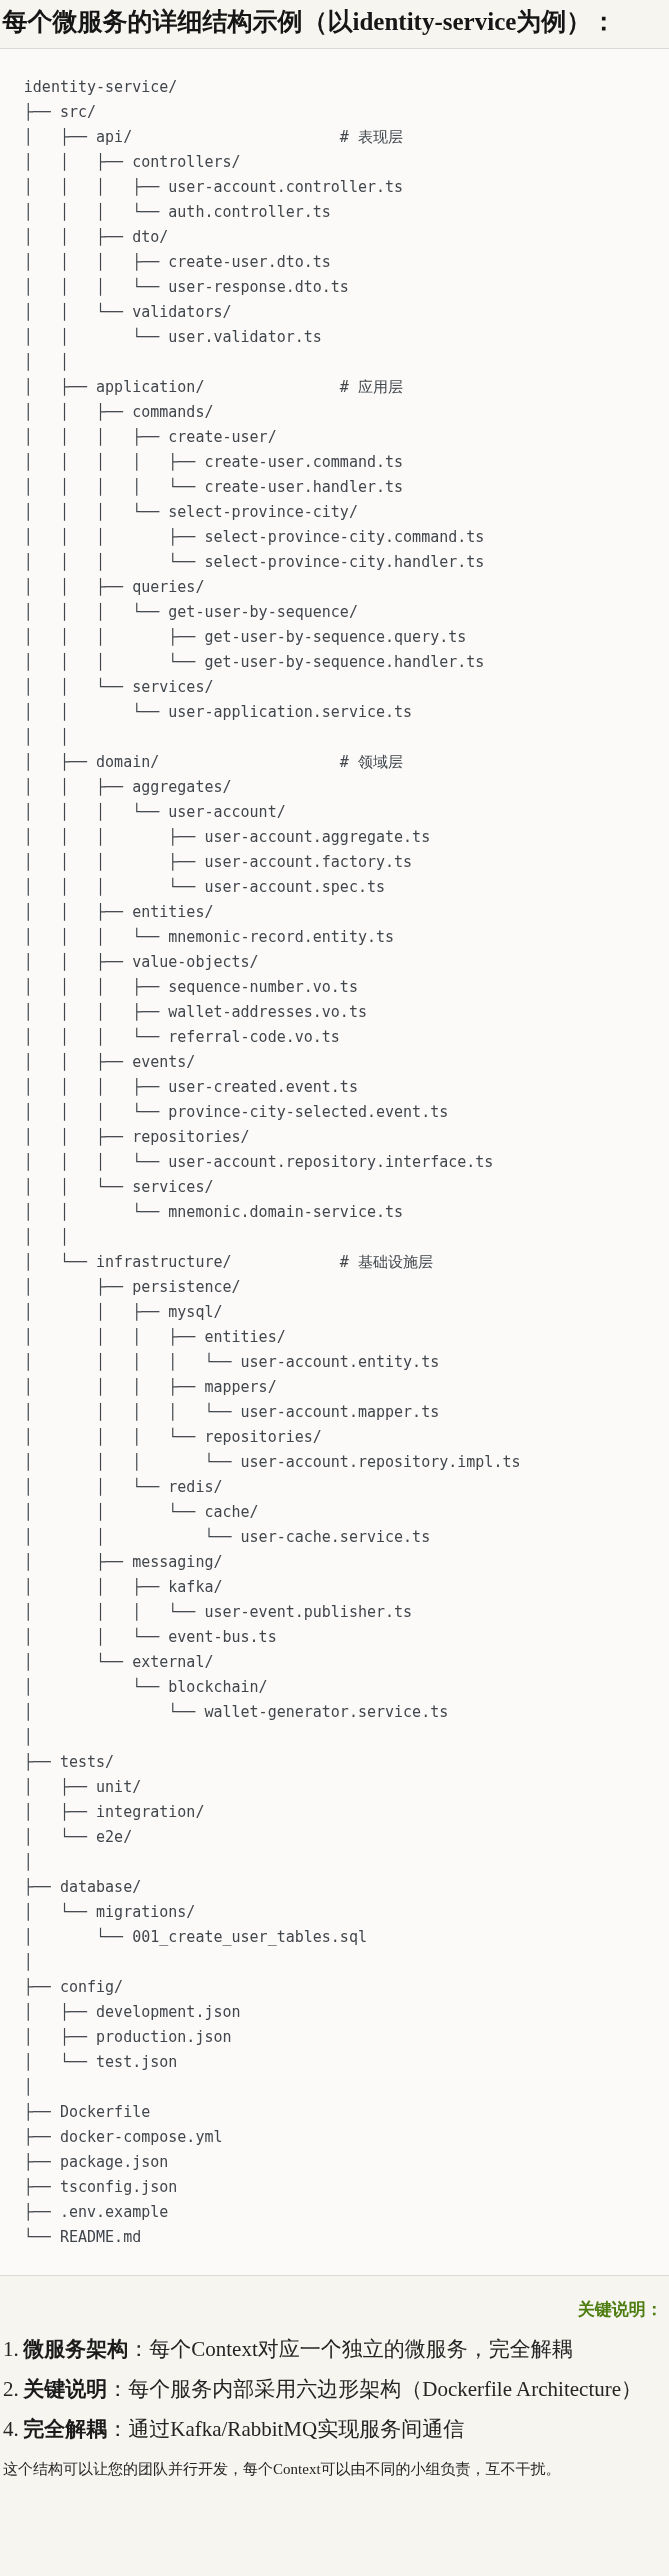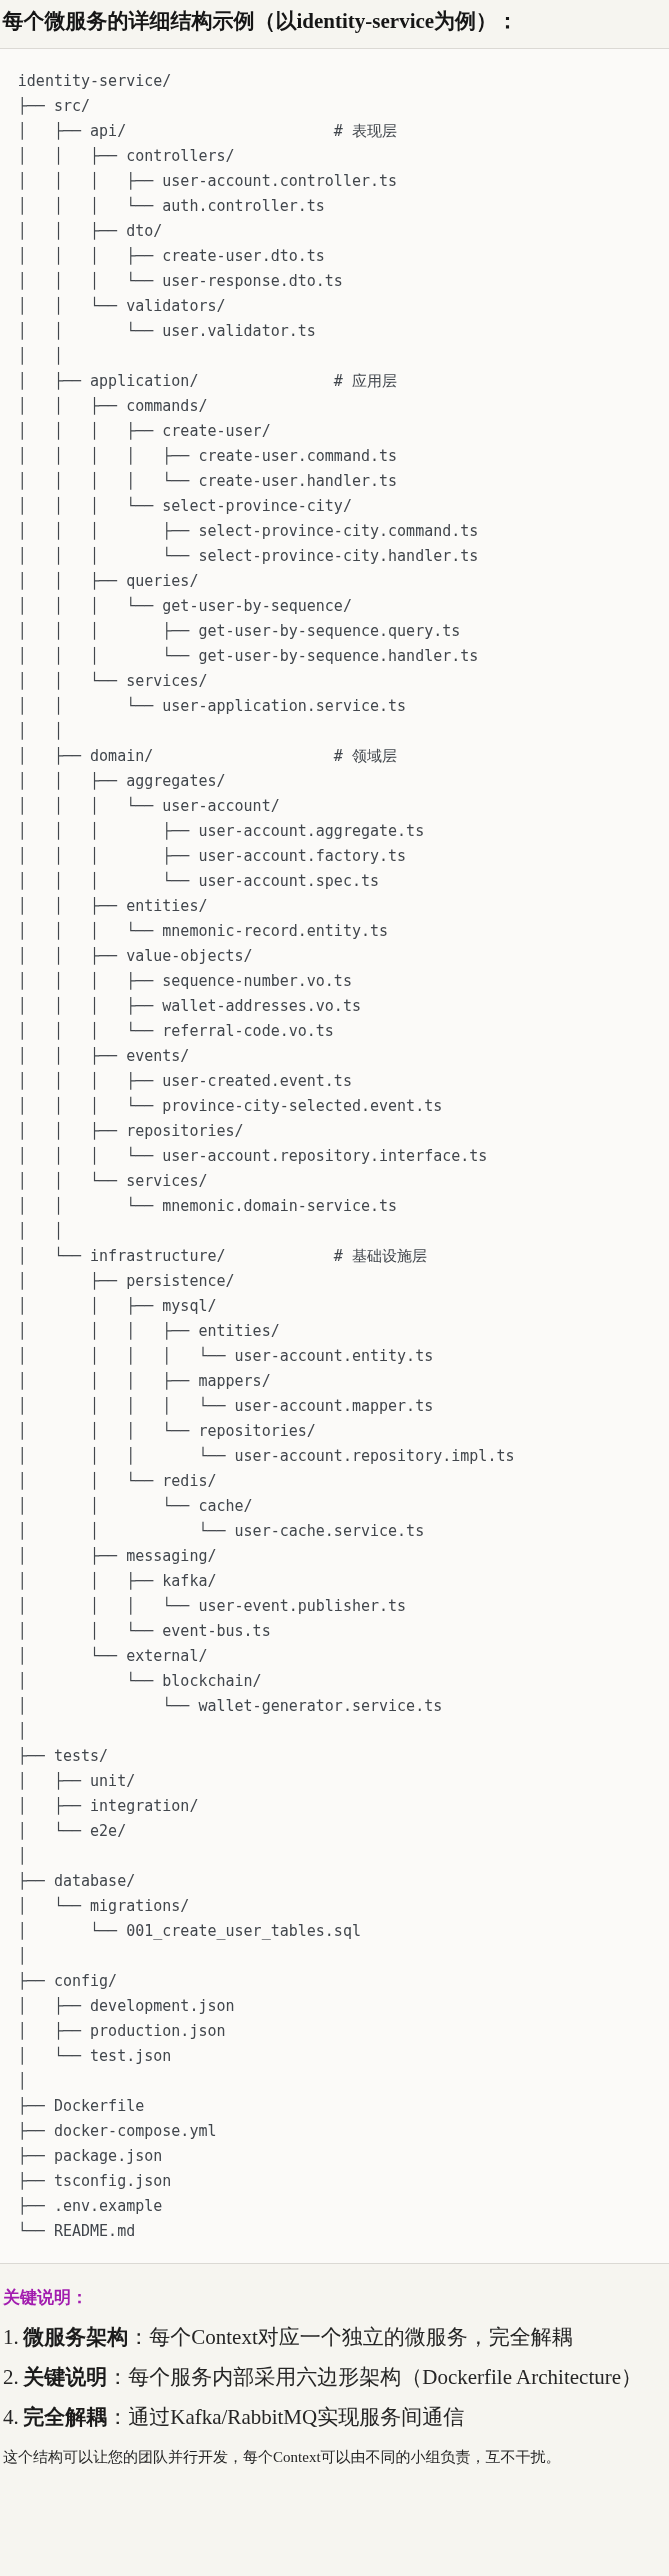--- a/index.html
+++ b/index.html
@@ -8,51 +8,52 @@
     background: #f6f5f0;
     color: #252525;
     font-family: "Liberation Serif", serif;
     -webkit-font-smoothing: antialiased;
   }
   .page { width: 669px; padding-bottom: 6.3px; }
 
   .page-title {
     margin: 8.8px 0 0 0;
     padding: 0 5px 0 2.5px;
-    font-size: 21px;
+    font-size: 25px;
     line-height: 25px;
     font-weight: 700;
     color: #161616;
     font-family: "Liberation Serif", serif;
   }
 
   .code-block {
     margin-top: 14.4px;
     background: #fbfaf8;
     border-top: 0.6px solid #dbd9d4;
     border-bottom: 0.6px solid #dbd9d4;
   }
   .code-block pre {
-    margin: 4px;
+    margin: 10px;
     padding: 16.3px 10px 15px 13.8px;
     font-family: "DejaVu Sans Mono", "Liberation Mono", monospace;
     font-size: 15px;
     line-height: 25px;
     color: #41464c;
     white-space: pre;
     overflow: hidden;
   }
 
   .notes { padding: 0 6.3px 0 3.1px; }
   .notes-heading {
     margin: 22.5px 0 17.5px 0;
     font-size: 17px;
     line-height: 22.5px;
     font-weight: 700;
-    color: #a21caf;
+    color: #4d7c0f;
+    text-align: right;
   }
   .note-item {
     margin: 0 0 19.4px 0;
     font-size: 21px;
     line-height: 20.6px;
     color: #252525;
   }
   .note-item .num { margin-right: 4.4px; }
   .note-item .label { font-weight: 700; color: #1b1b1b; }
   .closing {

